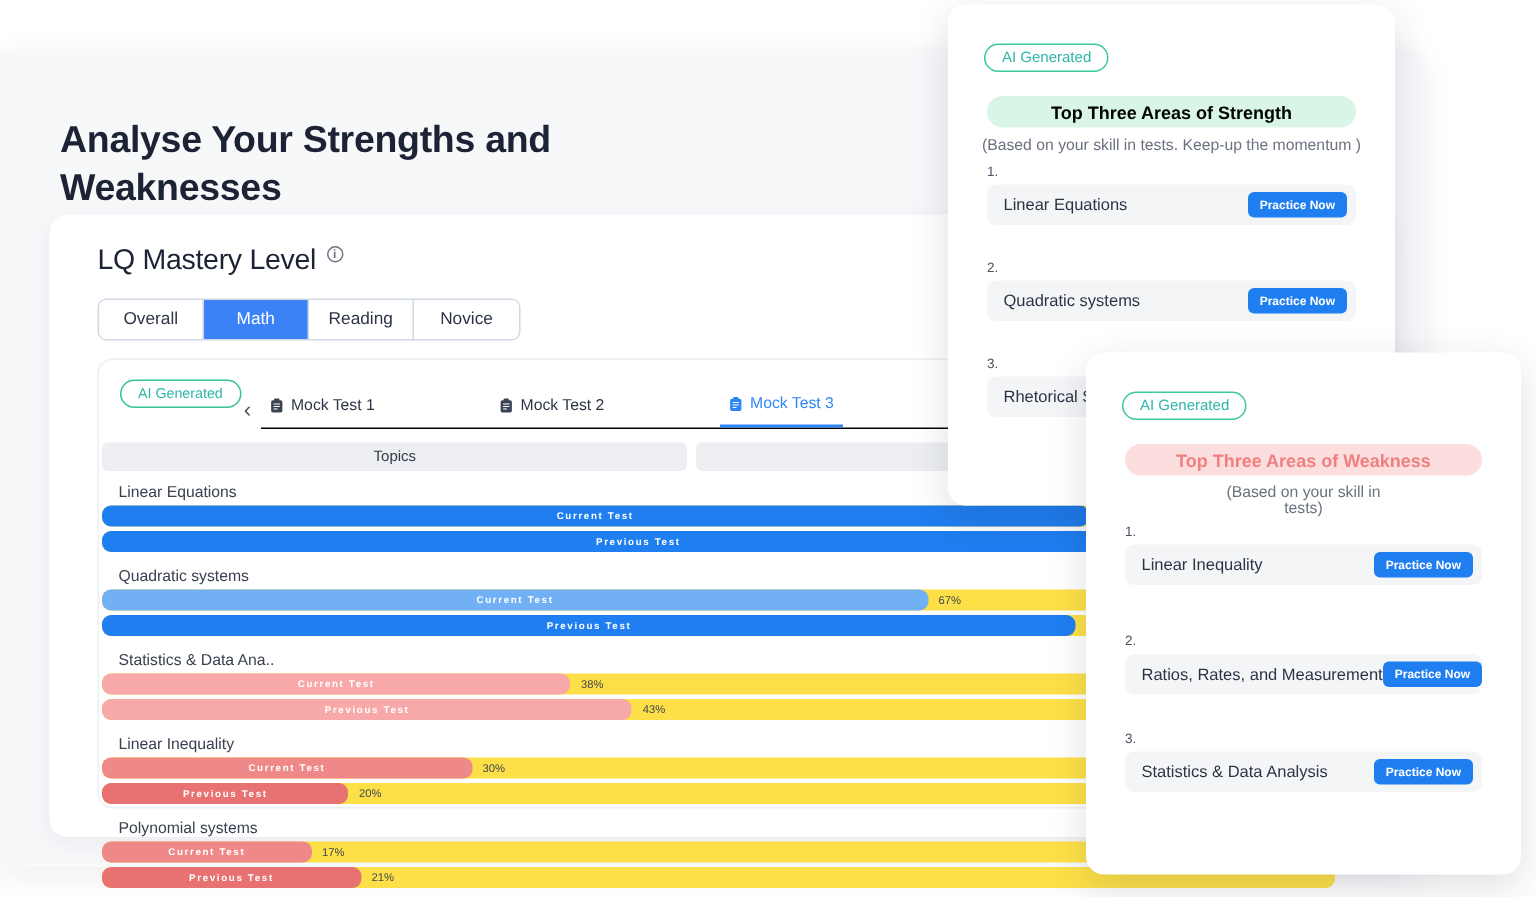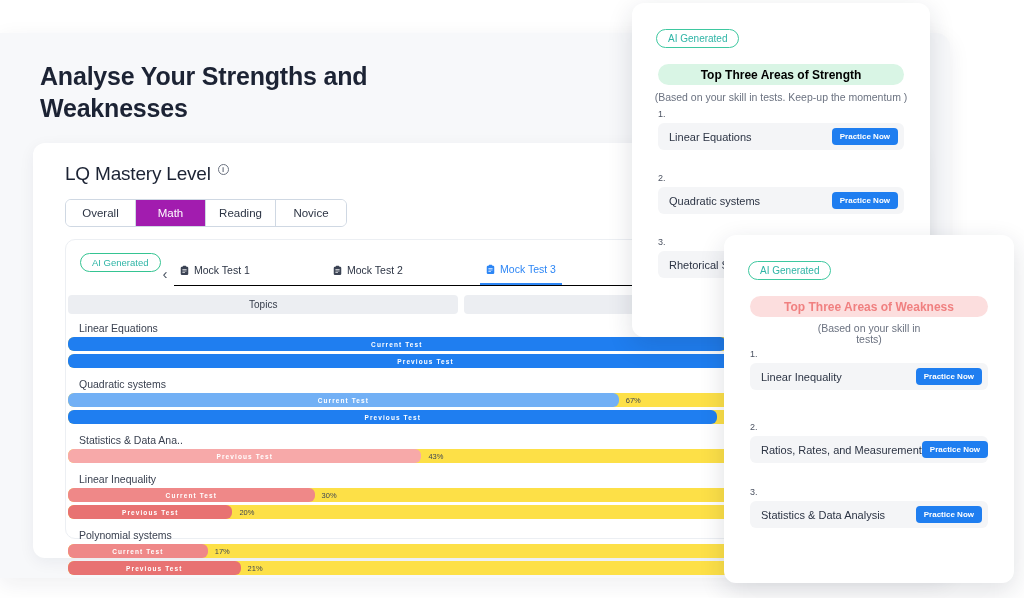--- a/index.html
+++ b/index.html
@@ -15,21 +15,21 @@
   
   .page-panel {
     position: absolute; left: 0px; top: 33px;
     width: 950px; height: 545px;
     background: #f7f8fa;
     border-radius: 0 14px 14px 0;
     box-shadow: 0 6px 22px rgba(25,35,60,0.07);
   }
 
   .page-title {
-    position: absolute; left: 40px; top: 27px;
+    position: absolute; left: 40px; top: 44px;
     width: 420px;
     font-size: 25px; font-weight: bold; line-height: 1.28;
     color: #1c2334; letter-spacing: -0.2px;
   }
 
   
   .mastery-card {
     position: absolute; left: 33px; top: 110px;
     width: 892px; height: 415px;
     background: #ffffff;
@@ -54,21 +54,21 @@
     display: flex; border: 1px solid #cfd8e3; border-radius: 6px;
     overflow: hidden; background: #fff;
   }
   .seg-tab {
     font-size: 11.5px; color: #2c3444;
     padding: 7px 0; width: 70px; text-align: center;
     border-right: 1px solid #cfd8e3; background: #fff;
     cursor: pointer;
   }
   .seg-tab:last-child { border-right: none; }
-  .seg-tab.active { background: #a21caf; color: #fff; }
+  .seg-tab.active { background: #3b82f6; color: #fff; }
 
   
   .chart-panel {
     position: absolute; left: 32px; top: 96px;
     width: 828px; height: 300px;
     background: #ffffff;
     border: 1px solid #eceff3;
     border-radius: 10px;
   }
 
@@ -307,20 +307,26 @@
                 </div>
                 <span class="bar-pct" style="left:calc(79% + 7px)">79%</span>
               </div>
             </div>
             <div class="row">
               <div class="row-head">
                 <span class="row-topic">Statistics &amp; Data Ana..</span>
                 <span class="row-level">Intermediate</span>
               </div>
               <div class="bar-track">
+                <div class="bar-fill" style="width:38%;background:#f7a9a9">
+                  <span class="bar-label">Current Test</span>
+                </div>
+                <span class="bar-pct" style="left:calc(38% + 7px)">38%</span>
+              </div>
+              <div class="bar-track">
                 <div class="bar-fill" style="width:43%;background:#f7a9a9">
                   <span class="bar-label">Previous Test</span>
                 </div>
                 <span class="bar-pct" style="left:calc(43% + 7px)">43%</span>
               </div>
             </div>
             <div class="row">
               <div class="row-head">
                 <span class="row-topic">Linear Inequality</span>
                 <span class="row-level">Novice</span>

